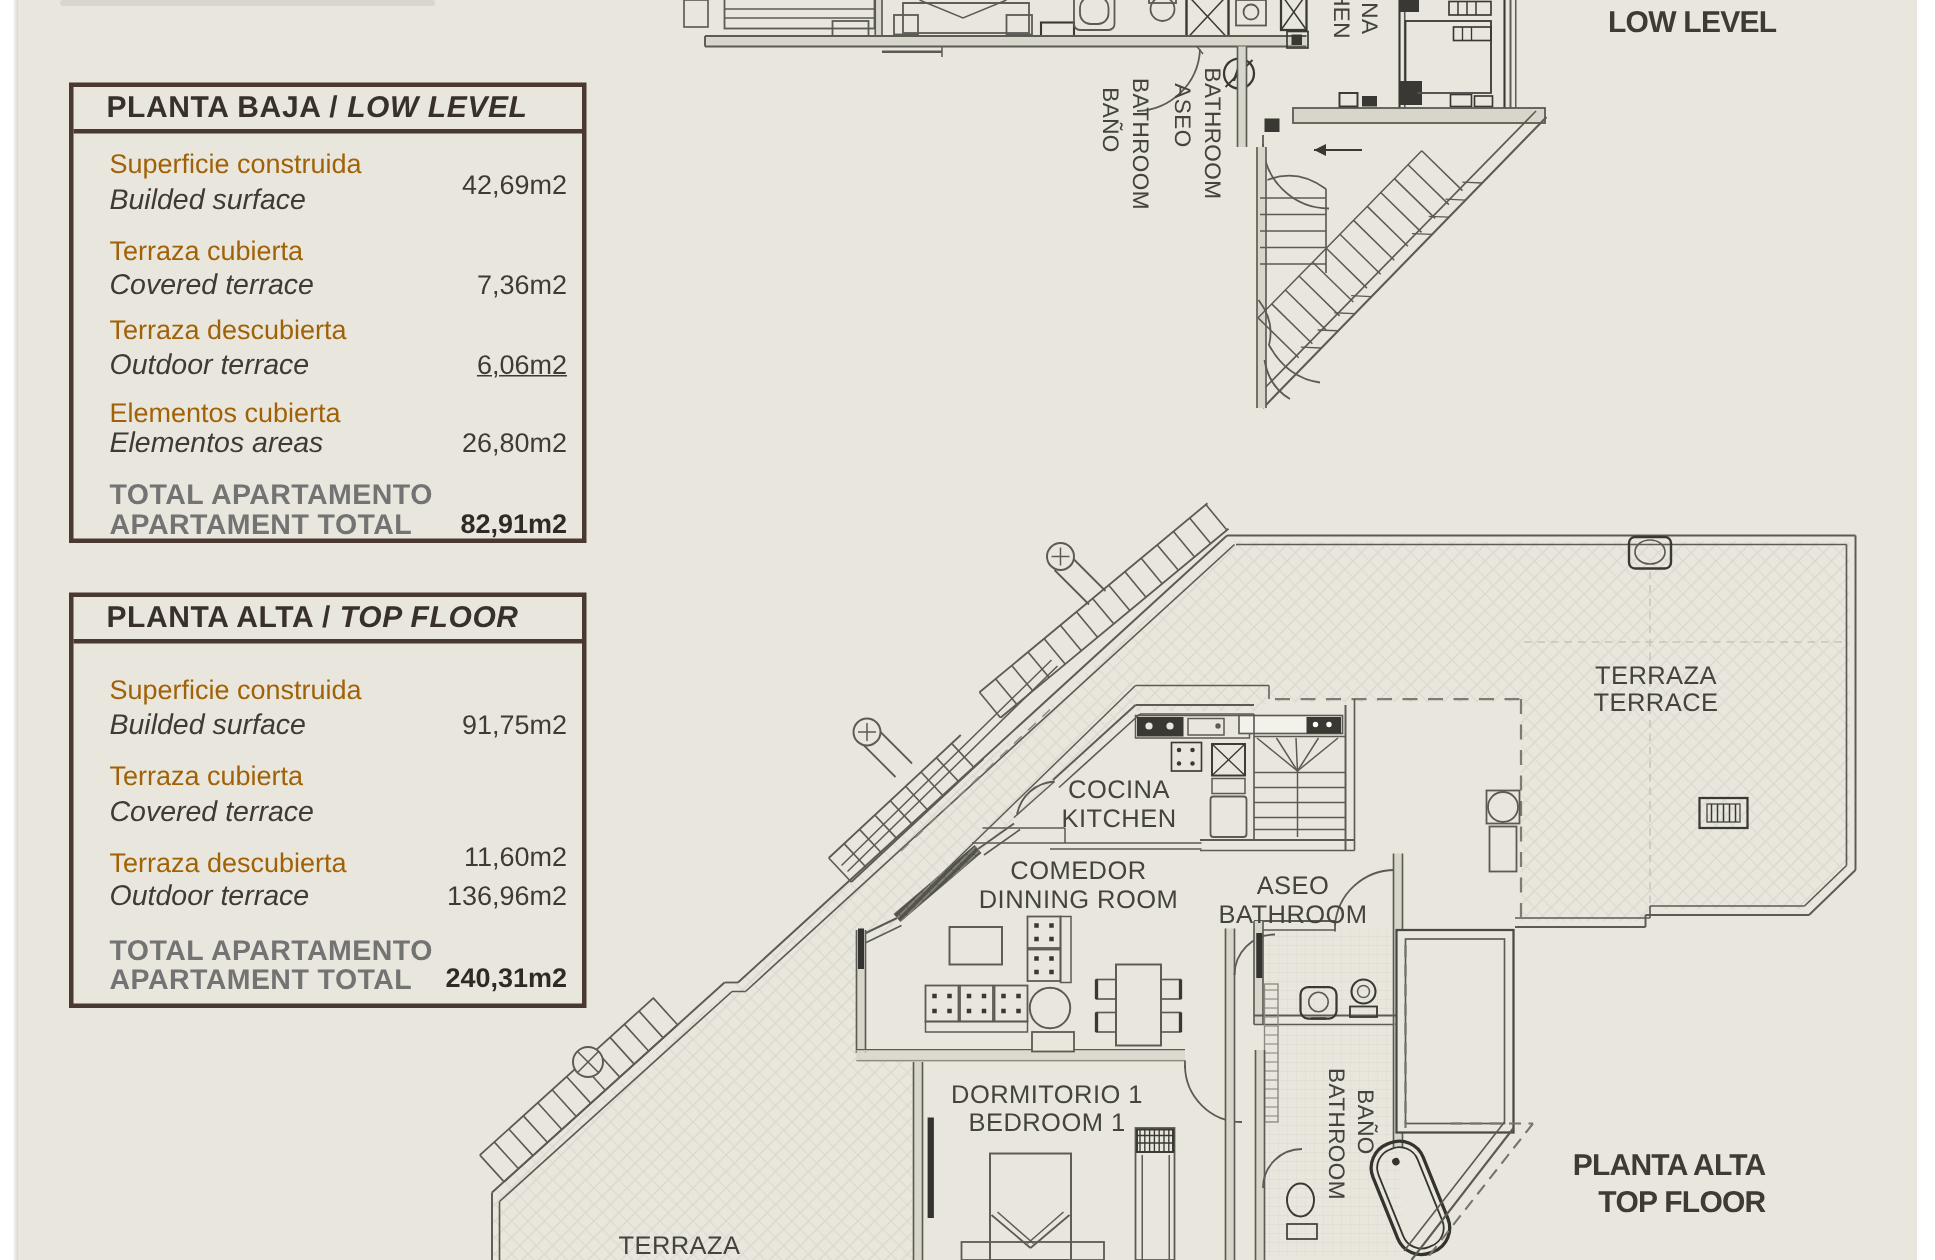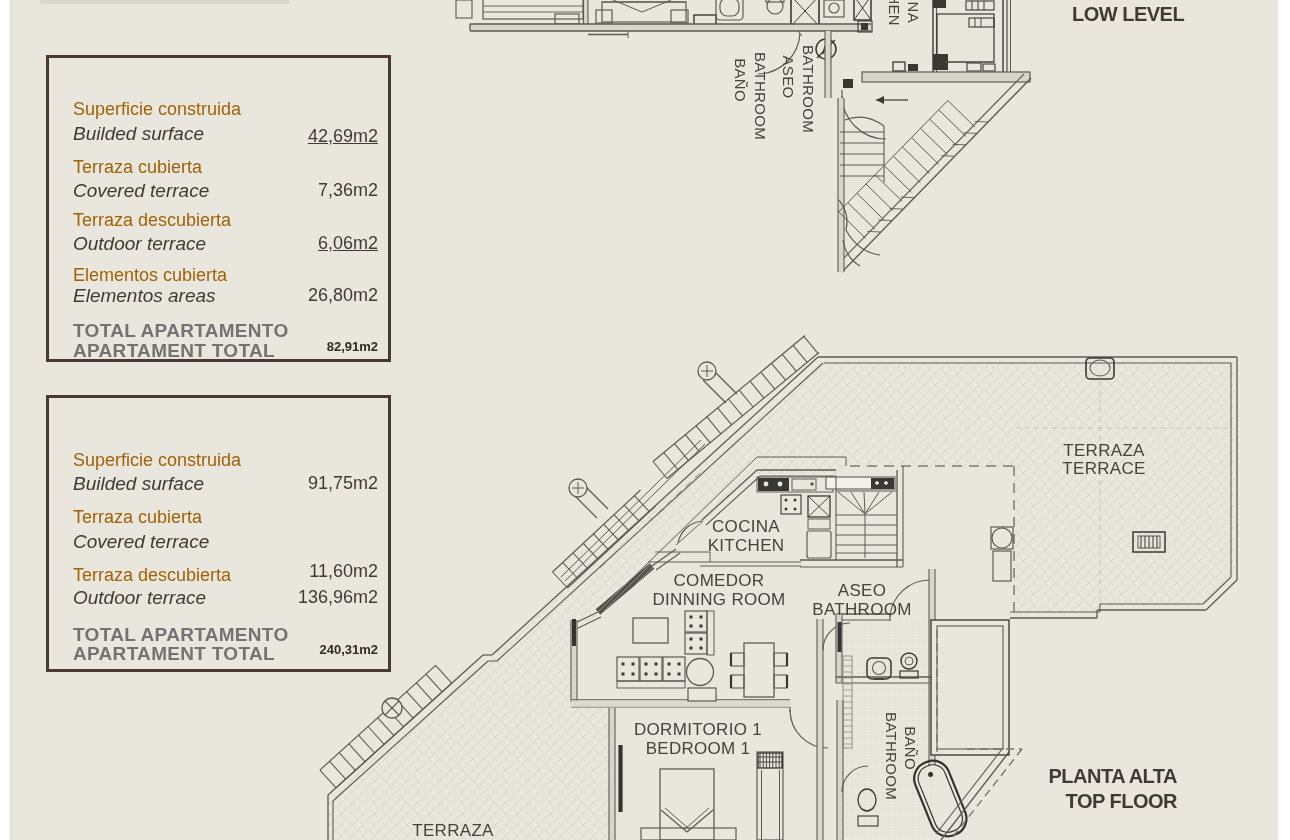--- a/index.html
+++ b/index.html
@@ -6,21 +6,21 @@
   body{width:1290px;height:840px;background:#ffffff;font-family:"Liberation Sans",sans-serif;overflow:hidden;position:relative;}
   .page{position:absolute;left:12px;top:0;width:1266px;height:840px;background:#e9e7dd;}
   .leftedge{position:absolute;left:9px;top:0;width:3px;height:840px;background:linear-gradient(90deg,#f6f5f1,#d9d7cf);}
   .topsmudge{position:absolute;left:40px;top:0;width:250px;height:4px;background:#cfcdc4;opacity:.65;border-radius:2px;}
   .infobox{position:absolute;border:3px solid #4a3933;color:#3f3a35;}
   .ib-head{border-bottom:3px solid #4a3933;font-weight:bold;color:#38302a;font-size:20px;letter-spacing:.4px;height:28px;line-height:29px;padding-left:22px;white-space:nowrap;}
   .row-es{position:absolute;left:24px;font-size:18px;color:#a16207;white-space:nowrap;}
   .row-en{position:absolute;left:24px;font-size:19px;font-style:italic;color:#3f3a36;white-space:nowrap;}
   .row-num{position:absolute;right:10px;font-size:18px;font-style:normal;color:#3f3a36;}
   .row-tot{position:absolute;left:24px;font-size:19px;font-weight:bold;color:#737373;letter-spacing:.3px;white-space:nowrap;}
-  .tot-num{position:absolute;right:10px;font-size:13px;font-weight:bold;color:#2f2a26;}
+  .tot-num{position:absolute;right:10px;font-size:18px;font-weight:bold;color:#2f2a26;}
   svg{position:absolute;left:0;top:0;}
   .lbl{font-family:"Liberation Sans",sans-serif;fill:#44433e;letter-spacing:.3px;}
   .big{font-family:"Liberation Sans",sans-serif;fill:#3f3a35;font-weight:bold;letter-spacing:.5px;}
 </style>
 </head>
 <body>
 
 <div class="page"></div>
 
 <div class="leftedge"></div>
@@ -589,44 +589,46 @@
 
 <text x="453.0" y="836.0" class="lbl" font-size="17" text-anchor="middle">TERRAZA</text>
 
 <text x="1177.0" y="783.0" class="big" font-size="20" text-anchor="end" style="letter-spacing:-0.5px">PLANTA ALTA</text>
       <text x="1177.0" y="808.0" class="big" font-size="20" text-anchor="end" style="letter-spacing:-0.5px">TOP FLOOR</text>
 </g>
 </svg>
 
 <div class="infobox" style="left:46px;top:55px;width:339px;height:301px;">
 
+  <div class="ib-head">PLANTA BAJA / <i>LOW LEVEL</i></div>
 
   <div class="row-es" style="top:41px;">Superficie construida</div>
   <div class="row-en" style="top:65px;">Builded surface</div>
-  <div class="row-num" style="top:68px;text-decoration:underline;">42,69m2</div>
+  <div class="row-num" style="top:55px;">42,69m2</div>
 
   <div class="row-es" style="top:99px;">Terraza cubierta</div>
   <div class="row-en" style="top:122px;">Covered terrace</div>
   <div class="row-num" style="top:122px;margin-left:15px;">7,36m2</div>
 
   <div class="row-es" style="top:152px;">Terraza descubierta</div>
   <div class="row-en" style="top:175px;">Outdoor terrace</div>
   <div class="row-num" style="top:175px;text-decoration:underline;">6,06m2</div>
 
   <div class="row-es" style="top:207px;">Elementos cubierta</div>
   <div class="row-en" style="top:227px;">Elementos areas</div>
   <div class="row-num" style="top:227px;">26,80m2</div>
 
   <div class="row-tot" style="top:262px;">TOTAL APARTAMENTO</div>
   <div class="row-tot" style="top:282px;">APARTAMENT TOTAL</div>
   <div class="tot-num" style="top:281px;">82,91m2</div>
 </div>
 
 <div class="infobox" style="left:46px;top:395px;width:339px;height:271px;">
 
+  <div class="ib-head">PLANTA ALTA / <i>TOP FLOOR</i></div>
 
   <div class="row-es" style="top:52px;">Superficie construida</div>
   <div class="row-en" style="top:75px;">Builded surface</div>
   <div class="row-num" style="top:75px;">91,75m2</div>
 
   <div class="row-es" style="top:109px;">Terraza cubierta</div>
   <div class="row-en" style="top:133px;">Covered terrace</div>
   <div class="row-num" style="top:149px;margin-top:14px;">11,60m2</div>
 
   <div class="row-es" style="top:167px;">Terraza descubierta</div>

